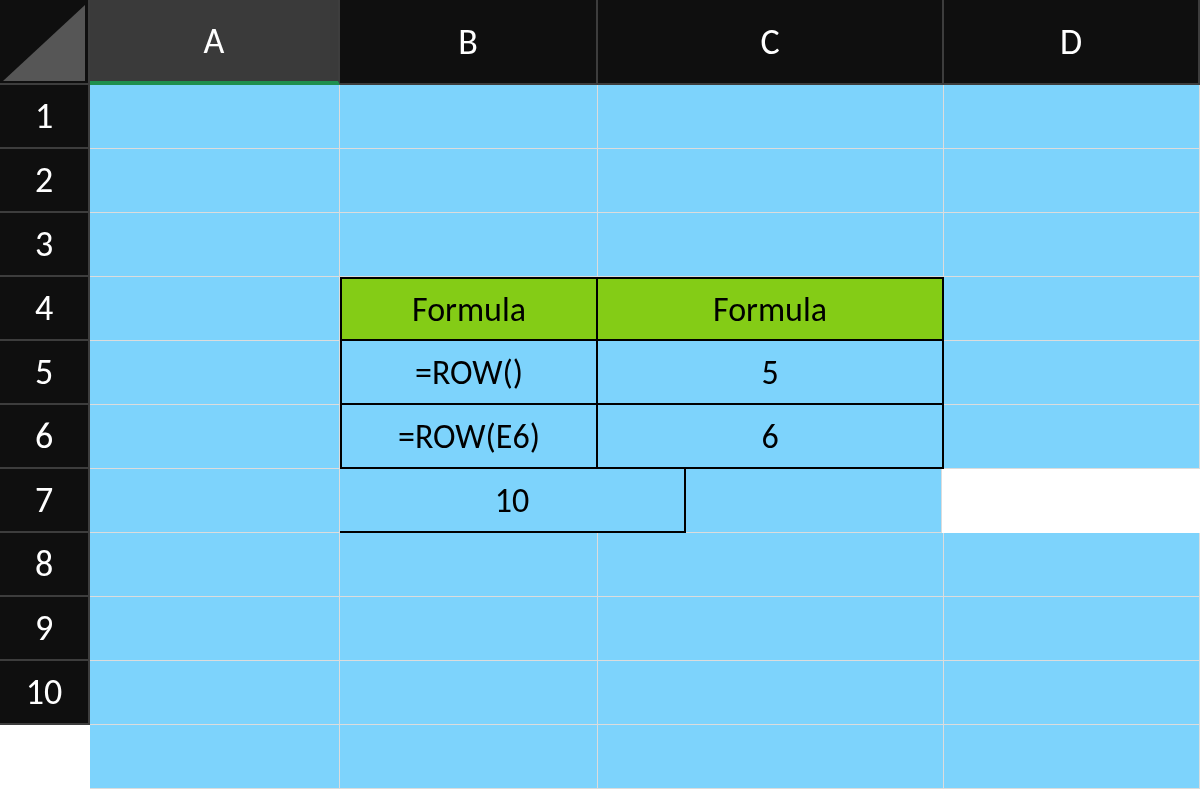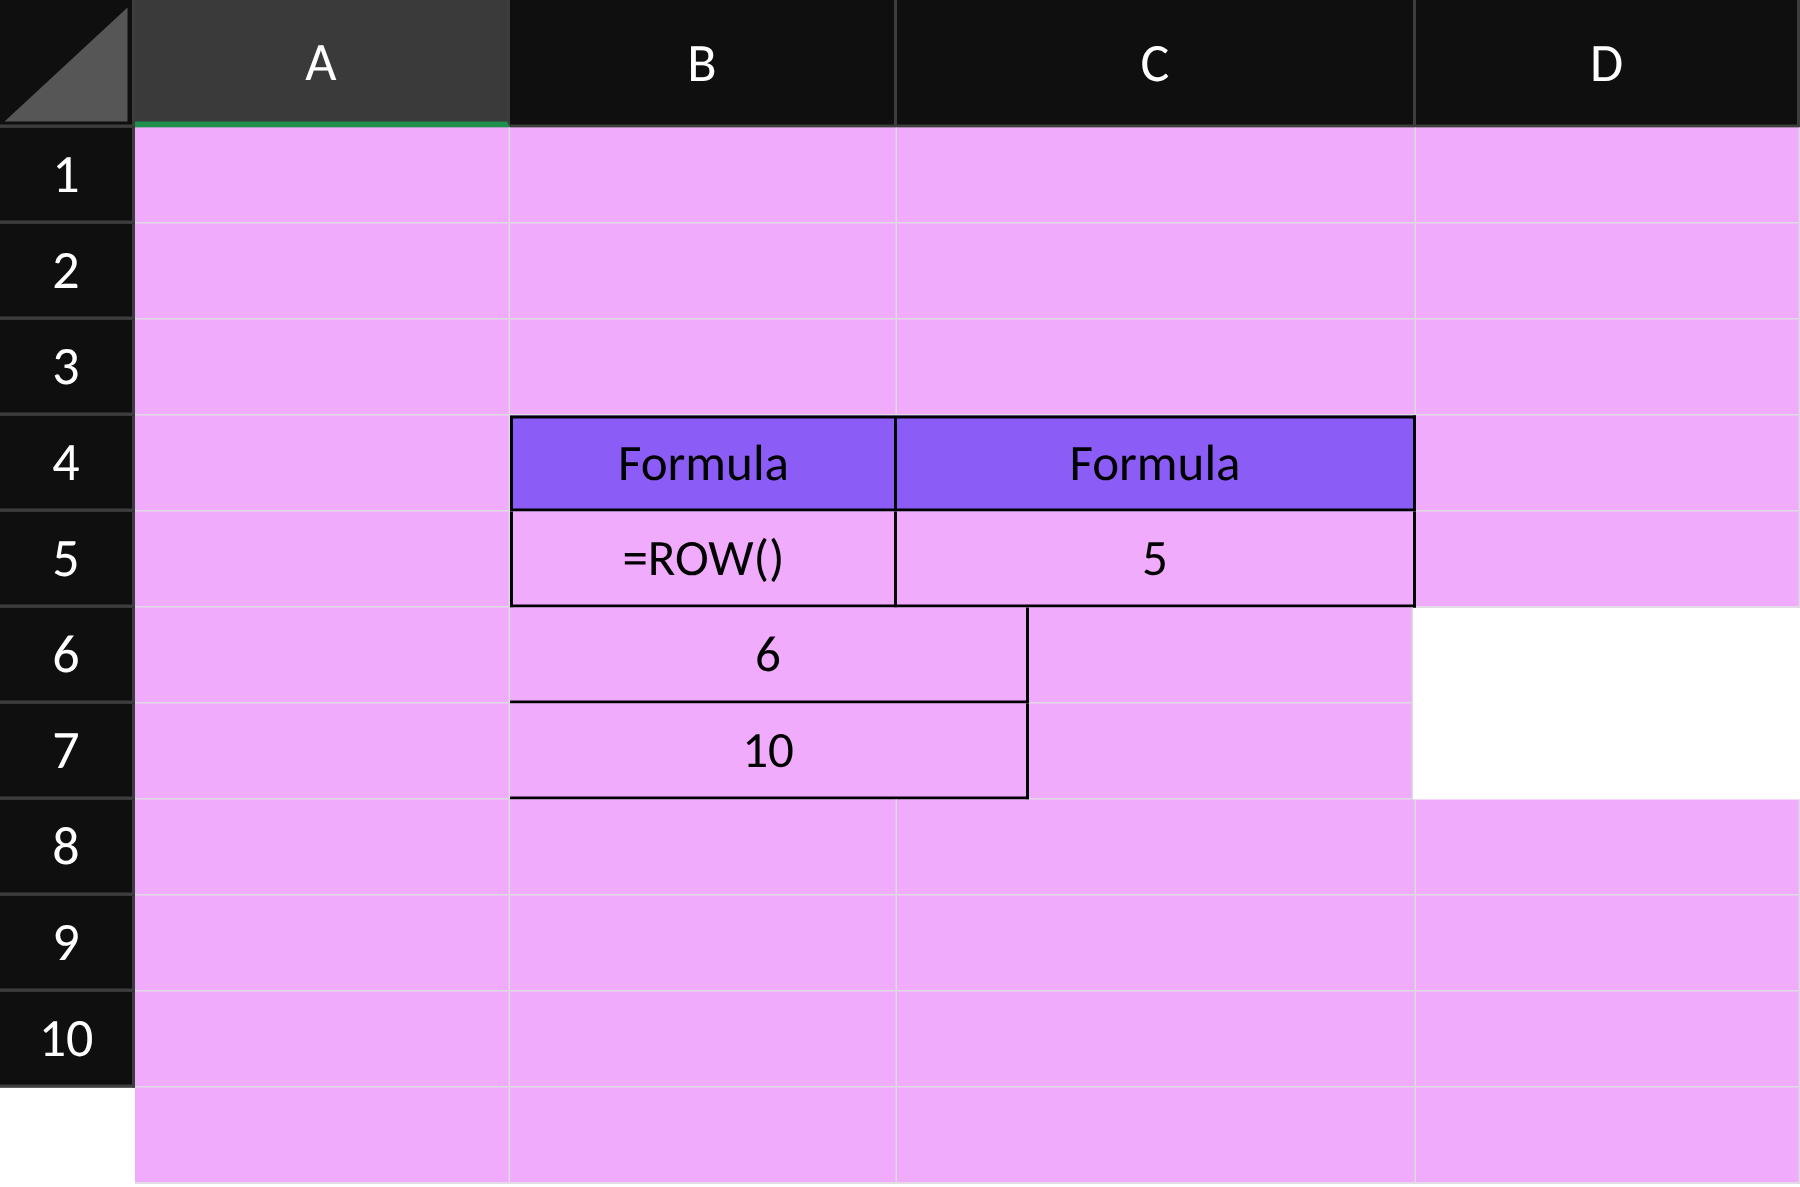--- a/index.html
+++ b/index.html
@@ -99,37 +99,37 @@
     top: var(--colhdr-h);
   }
   .row {
     display: flex;
     height: var(--row-h);
   }
   .cell {
     height: var(--row-h);
     border-right: 1px solid #dcdcdc;
     border-bottom: 1px solid #dcdcdc;
-    background: #f0abfc;
+    background: #7dd3fc;
     display: flex;
     align-items: center;
     justify-content: center;
     font-size: 34px;
     color: #000;
   }
 
   
   .tblcell {
     border-right: 2px solid #000;
     border-bottom: 2px solid #000;
   }
   .tbl-top { border-top: 2px solid #000; }
   .tbl-left { border-left: 2px solid #000; }
   .hdrcell {
-    background: #8b5cf6;
+    background: #84cc16;
   }
 </style>
 </head>
 <body>
 
 <div class="sheet">
 
   <div class="corner">
     <div class="tri"></div>
   </div>
@@ -186,20 +186,21 @@
 
     <div class="row">
       <div class="cell colA"></div>
       <div class="cell colB tblcell tbl-left">=ROW()</div>
       <div class="cell colC tblcell">5</div>
       <div class="cell colD"></div>
     </div>
 
     <div class="row">
       <div class="cell colA"></div>
+      <div class="cell colB tblcell tbl-left">=ROW(E6)</div>
       <div class="cell colC tblcell">6</div>
       <div class="cell colD"></div>
     </div>
 
     <div class="row">
       <div class="cell colA"></div>
       <div class="cell colC tblcell">10</div>
       <div class="cell colD"></div>
     </div>
 

